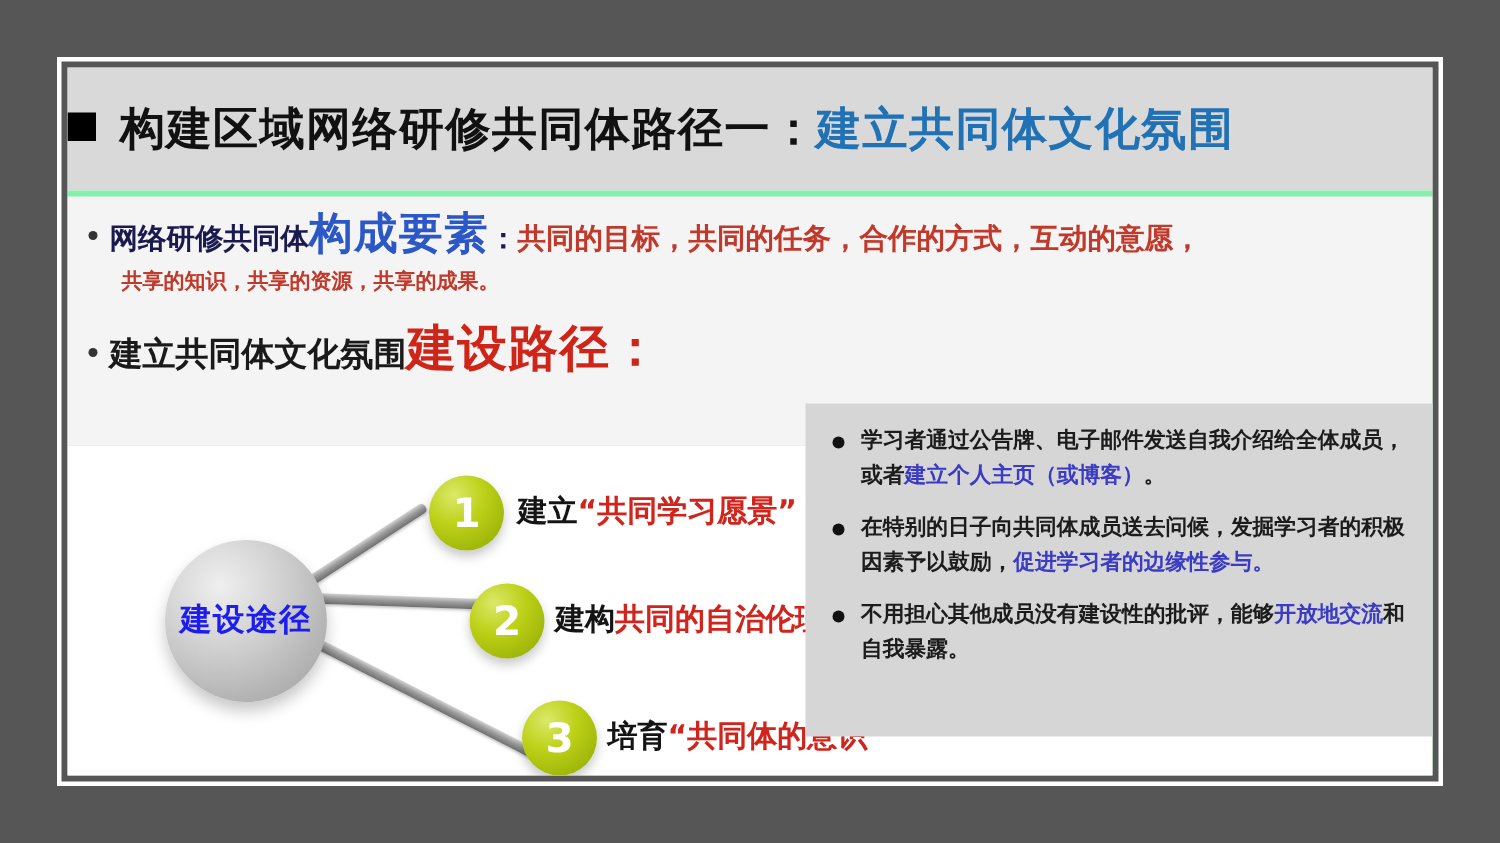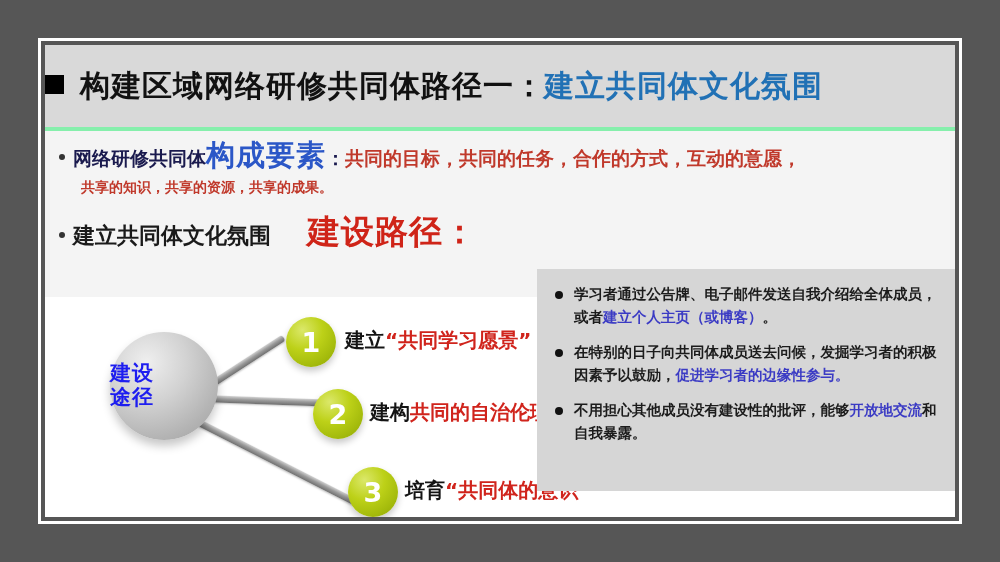--- a/index.html
+++ b/index.html
@@ -68,32 +68,32 @@
     position:relative;top:-4px;
   }
   .t-navy{font-size:19px;color:#1a1a4e;font-weight:bold;}
   .t-blue-big{font-size:29px;color:#2b57c7;font-weight:bold;letter-spacing:1px;}
   .t-red{font-size:19px;color:#c0392b;font-weight:bold;}
   .t-red2{font-size:14px;color:#c0392b;font-weight:bold;}
   .l2{margin-left:22px;margin-top:9px;}
 
   .blk2{position:absolute;left:14px;top:88px;width:890px;}
   .t-black{font-size:22px;color:#1a1a1a;font-weight:bold;}
-  .t-red-big{font-size:33px;color:#cf2418;font-weight:bold;letter-spacing:1px;margin-left:36px;}
+  .t-red-big{font-size:33px;color:#cf2418;font-weight:bold;letter-spacing:1px;}
 
   
   .diagram{
     position:absolute;left:0;top:170px;width:910px;height:220px;
   }
   .hub{
-    position:absolute;left:65px;top:35px;width:108px;height:108px;
+    position:absolute;left:65px;top:63px;width:108px;height:108px;
     border-radius:50%;
     background:radial-gradient(circle at 34% 28%, #efefef 0%, #d2d2d2 38%, #b4b4b4 72%, #9d9d9d 100%);
     box-shadow:0 6px 10px rgba(0,0,0,.22);
-    display:flex;flex-direction:column;align-items:flex-start;justify-content:center;
+    display:flex;flex-direction:row;align-items:center;justify-content:center;
     z-index:4;
   }
   .hub span{
     font-size:21px;font-weight:bold;color:#1d1df0;line-height:1.12;
     display:block;text-align:center;letter-spacing:1px;
   }
   .conn{
     position:absolute;height:7px;
     background:linear-gradient(to bottom,#d2d2d2 0%,#9b9b9b 45%,#6f6f6f 100%);
     border-radius:3px;transform-origin:0 50%;z-index:1;

